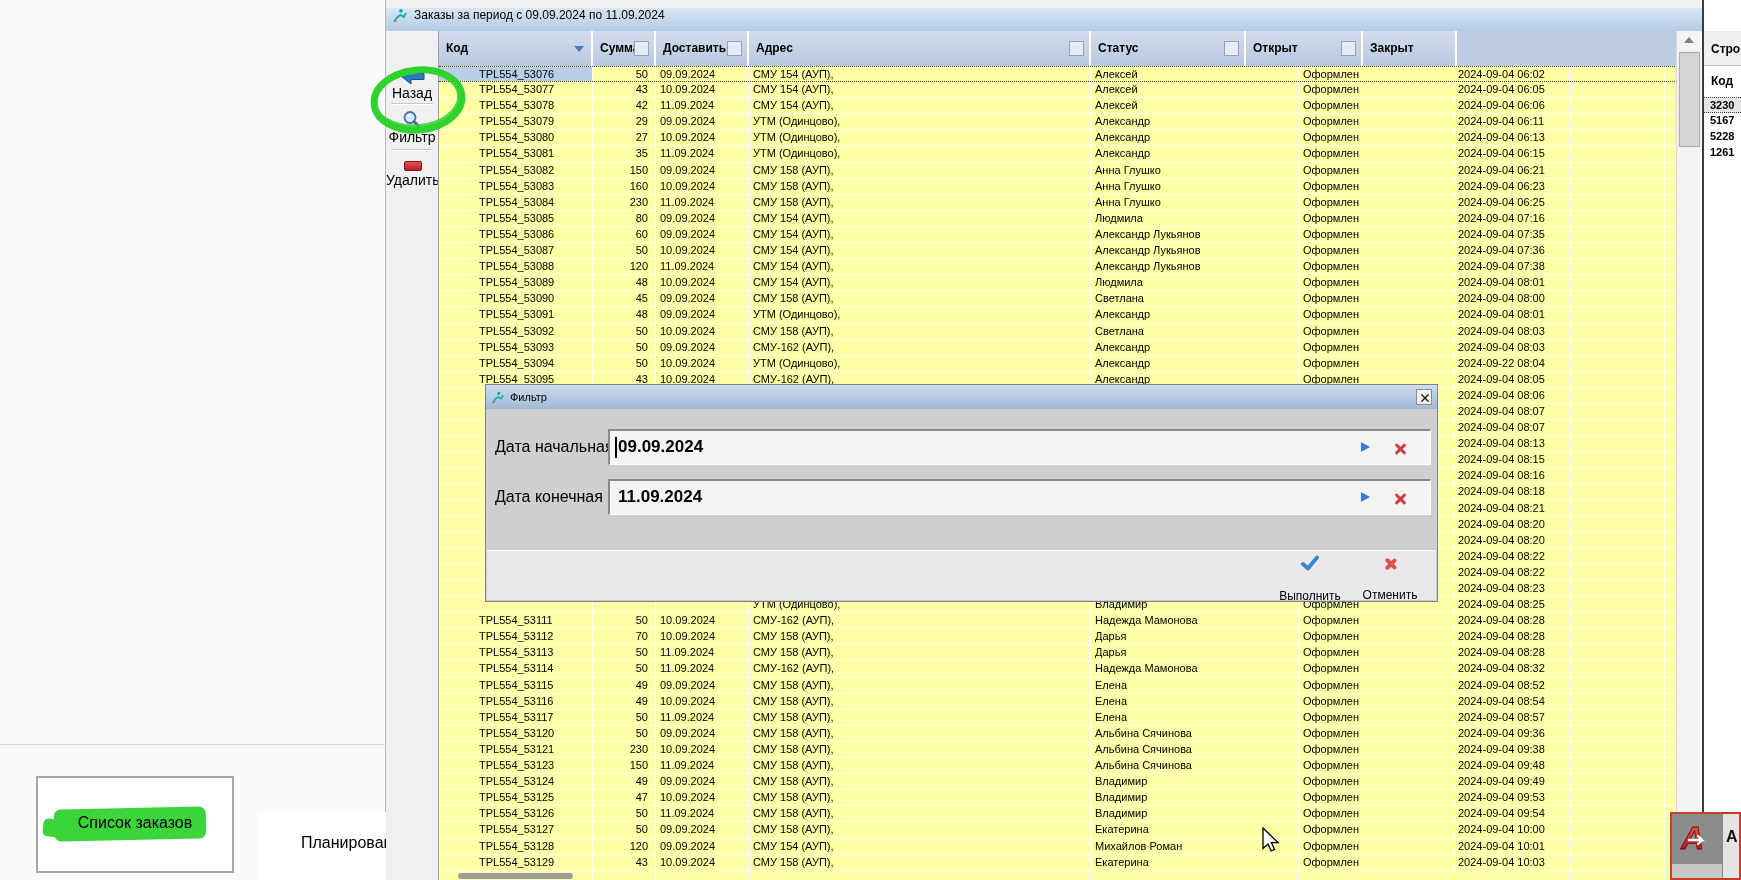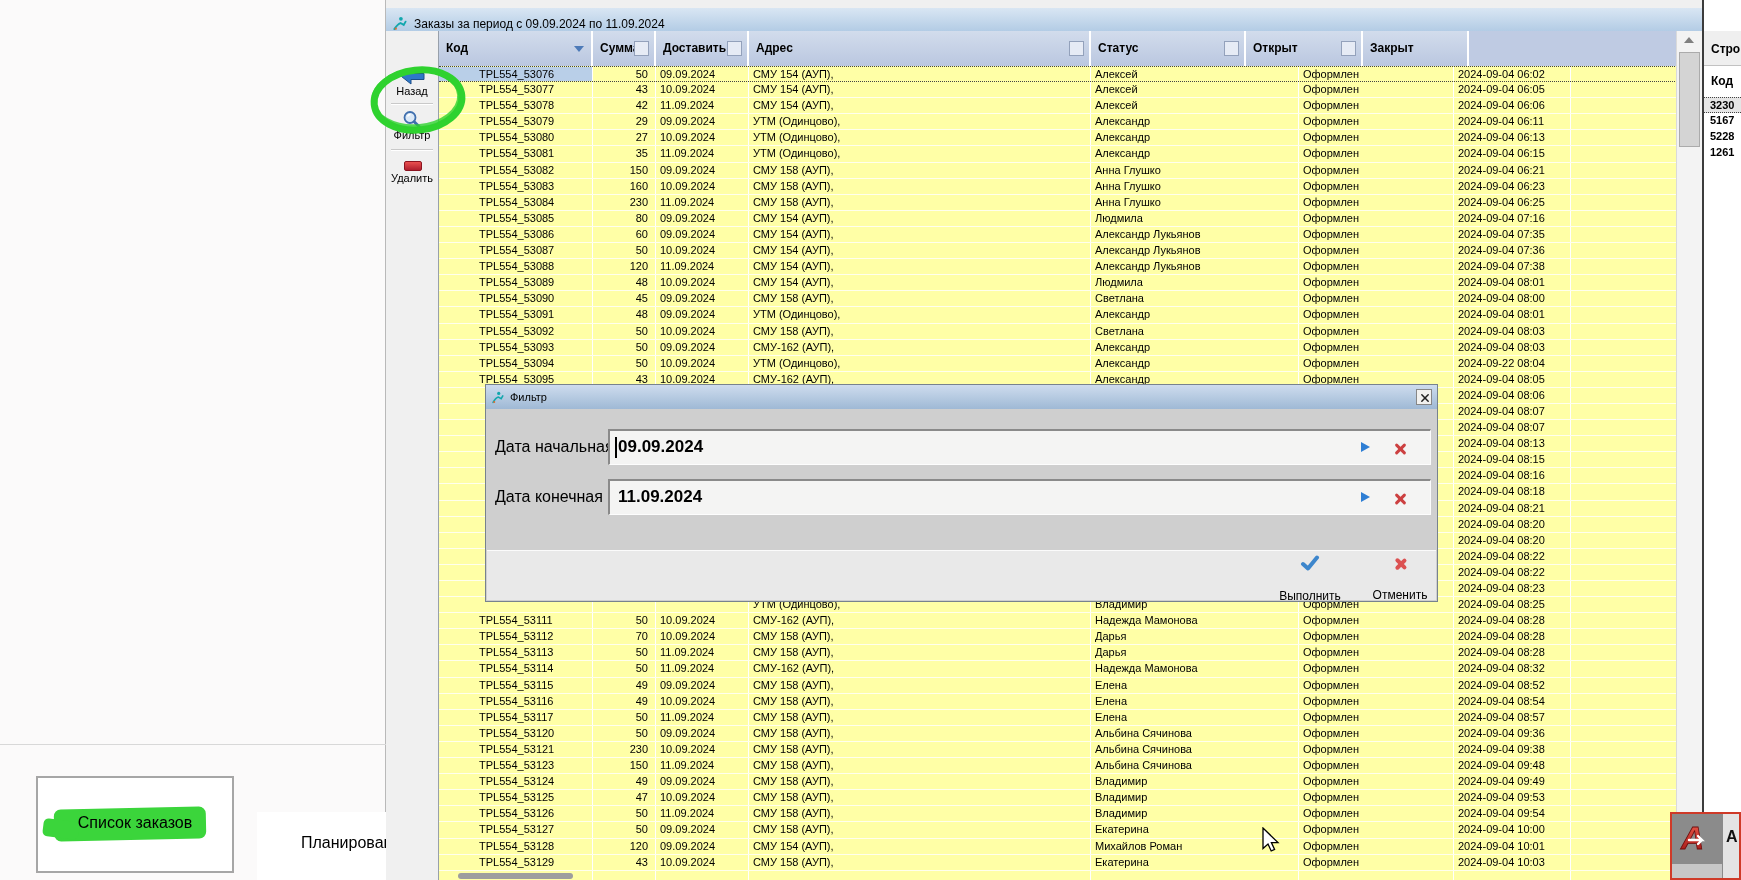--- a/index.html
+++ b/index.html
@@ -12,27 +12,27 @@
   .left-hline{left:0;top:744px;width:386px;height:1px;background:#d8d8d8}
   .card1{left:36px;top:776px;width:198px;height:97px;background:#fff;border:2px solid #a6a6a6;box-sizing:border-box}
   .blob1{left:16px;top:30px;width:152px;height:32px;background:#3bd53b;border-radius:7px;transform:rotate(-1.2deg)}
   .blob2{left:5px;top:42px;width:36px;height:18px;background:#3bd53b;border-radius:5px;transform:rotate(7deg)}
   .card1-label{left:0;top:36px;width:100%;text-align:center;font-size:16px}
   .card2{left:257px;top:812px;width:132px;height:68px;background:#fff}
   .card2-label{left:44px;top:22px;font-size:16px;white-space:nowrap}
 
   
   .app{left:386px;top:0;width:1355px;height:880px;background:#f0f0f0}
-  .titlebar{left:0;top:8px;width:100%;height:23px;background:linear-gradient(180deg,#d9e6f3,#b3cce5);display:flex;align-items:flex-end}
+  .titlebar{left:0;top:8px;width:100%;height:23px;background:linear-gradient(180deg,#d9e6f3,#b3cce5);display:flex;align-items:flex-start}
   .titlebar .ticon{margin-left:6px}
   .title-text{margin-left:7px;font-size:12px}
 
   
   .toolbar{left:0;top:31px;width:52px;height:849px;background:#f0f0f0}
-  .tool-label{width:52px;text-align:center;font-size:11px}
+  .tool-label{width:52px;text-align:center;font-size:14px}
   .tb-sep{left:5px;width:42px;height:1px;background:#c9c9c9;border-bottom:1px solid #fff}
   .back-arrow{left:14px;top:37px}
   .back-label{left:0;top:54px}
   .sep1{top:72px}
   .filter-icon{left:16px;top:79px}
   .filter-label{left:0;top:98px}
   .sep2{top:118px}
   .del-icon{left:18px;top:130px;width:16px;height:8px;background:linear-gradient(180deg,#ea5050,#b01f2e);border:1px solid #8c1420;border-radius:2px}
   .del-label{left:0;top:141px}
 
@@ -43,21 +43,21 @@
       background:linear-gradient(180deg,#d2dcec 0%,#bac7e0 100%)}
   .hlabel{position:absolute;left:7px;top:10px;font-size:12px;font-weight:bold;white-space:nowrap}
   .hcheck{position:absolute;right:5px;top:10px;width:13px;height:13px;background:#e6ebf5;border:1px solid #93a1bb}
   .sortglyph{position:absolute;right:7px;top:15px;width:0;height:0;border-left:5px solid transparent;border-right:5px solid transparent;border-top:6px solid #4d7ab8}
   .gbody{left:0;top:35px;width:1238px;height:814px;overflow:hidden}
   .trow{display:flex;height:16.1px;box-sizing:border-box;background:#ffffa6;border-bottom:1px solid rgba(255,255,255,.8)}
   .trow.sel{border-top:1px dotted #444;border-bottom:1px dotted #444}
   .trow.sel .c0{background:#b9cfe8}
   .bc{box-sizing:border-box;height:100%;border-right:1px solid #fff;padding:1px 4px 0 4px;
       font-size:11px;line-height:13px;white-space:nowrap;overflow:hidden}
-  .c0{width:154px}.c1{width:63px}.c2{width:93px}.c3{width:342px}.c4{width:208px}.c5{width:155px}.c6{width:117px}.c7{width:106px}
+  .c0{width:154px}.c1{width:63px}.c2{width:93px}.c3{width:342px}.c4{width:208px}.c5{width:155px}.c6{width:117px}.c7{width:94px}
   .bc.c0{padding-left:40px}
   .bc.c1{text-align:right;padding-right:7px}
 
   
   .vscroll{left:1290px;top:31px;width:26px;height:849px;background:#f3f3f3;border-left:1px solid #dadada;box-sizing:border-box}
   .vs-up{left:0;top:0;width:100%;height:17px;position:absolute}
   .vs-up::before{content:"";position:absolute;left:7px;top:6px;width:0;height:0;border-left:5px solid transparent;border-right:5px solid transparent;border-bottom:6px solid #808080}
   .vs-thumb{left:2px;top:21px;width:21px;height:95px;background:#d4d4d4;border:1px solid #ababab;box-sizing:border-box}
   .hthumb{left:72px;top:873px;width:115px;height:6px;background:#9e9e9e;border-radius:3px}
 
@@ -89,21 +89,21 @@
   .dfpick{position:absolute;right:60px;top:11px;width:0;height:0;border-left:9px solid #2e7ed4;border-top:5.5px solid transparent;border-bottom:5.5px solid transparent}
   .xicon{position:absolute;width:12px;height:12px}
   .xicon::before,.xicon::after{content:"";position:absolute;left:5px;top:-1px;width:3px;height:14px;background:#cc4040;border-radius:2px}
   .xicon::before{transform:rotate(45deg)}.xicon::after{transform:rotate(-45deg)}
   .dfclear{right:24px;top:12px}
   .dlg-close .xicon{left:2px;top:2px;transform:scale(.75)}
   .dlg-close .xicon::before,.dlg-close .xicon::after{background:#222;width:2px}
   .dlg-btnbar{position:absolute;left:1px;right:1px;bottom:1px;height:49px;background:#e9e9e9;border-top:1px solid #fbfbfb}
   .dlgbtn{position:absolute;top:4px;height:42px;text-align:center;cursor:default}
   .btn-exec{right:86px;width:80px}
-  .btn-cancel{right:0;width:72px}
+  .btn-cancel{right:10px;width:72px}
   .dlgbtn .blabel{font-size:12px;margin-top:14px}
   .cancel-x{position:relative;display:inline-block;width:13px;height:13px;margin-top:2px}
   .cancel-x::before,.cancel-x::after{content:"";position:absolute;left:5px;top:0;width:3.5px;height:14px;background:#dc5252;border-radius:2px}
   .cancel-x::before{transform:rotate(45deg)}.cancel-x::after{transform:rotate(-45deg)}
 
   
   .redbox{left:1670px;top:812px;width:71px;height:68px;background:#8b8b8b;border:2px solid #cf3a28;box-sizing:border-box;z-index:12}
   .redbox-right{position:absolute;right:0;top:0;width:16px;height:100%;background:#e4e4e4}
   .redbox-letter{position:absolute;left:3px;top:14px;font-size:16px;font-weight:bold;color:#111}
   .redbox-bottom{position:absolute;left:0;bottom:0;width:50px;height:14px;background:#c7c7c7}

